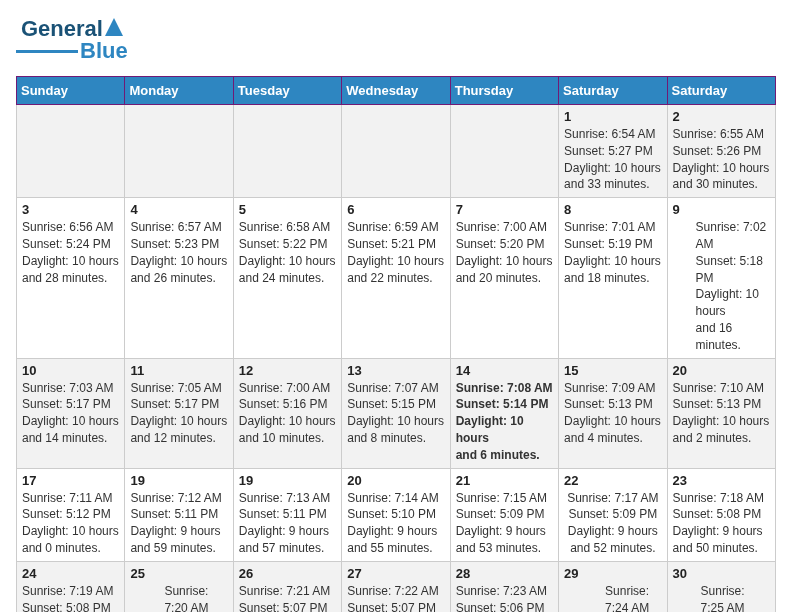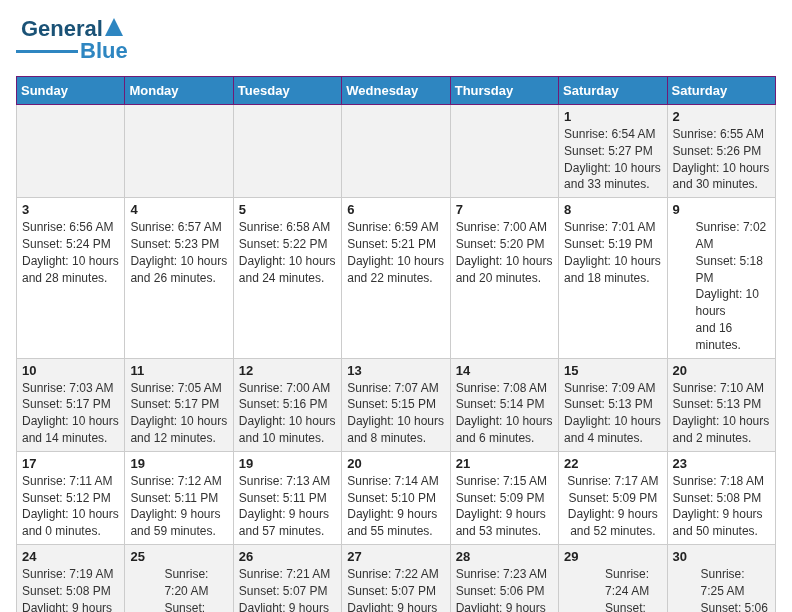--- a/index.html
+++ b/index.html
@@ -208,21 +208,21 @@
         </td>
         <td>
           <span class="day-num">13</span>
           <div class="day-info" style="white-space: pre-line;">Sunrise: 7:07 AM
 Sunset: 5:15 PM
 Daylight: 10 hours
 and 8 minutes.</div>
         </td>
         <td>
           <span class="day-num">14</span>
-          <div class="day-info" style="white-space: pre-line;">Sunrise: 7:08 AM
+          <div class="day-info" style="white-space: pre-line; font-weight: bold;">Sunrise: 7:08 AM
 Sunset: 5:14 PM
 Daylight: 10 hours
 and 6 minutes.</div>
         </td>
         <td>
           <span class="day-num">15</span>
           <div class="day-info" style="white-space: pre-line;">Sunrise: 7:09 AM
 Sunset: 5:13 PM
 Daylight: 10 hours
 and 4 minutes.</div>

